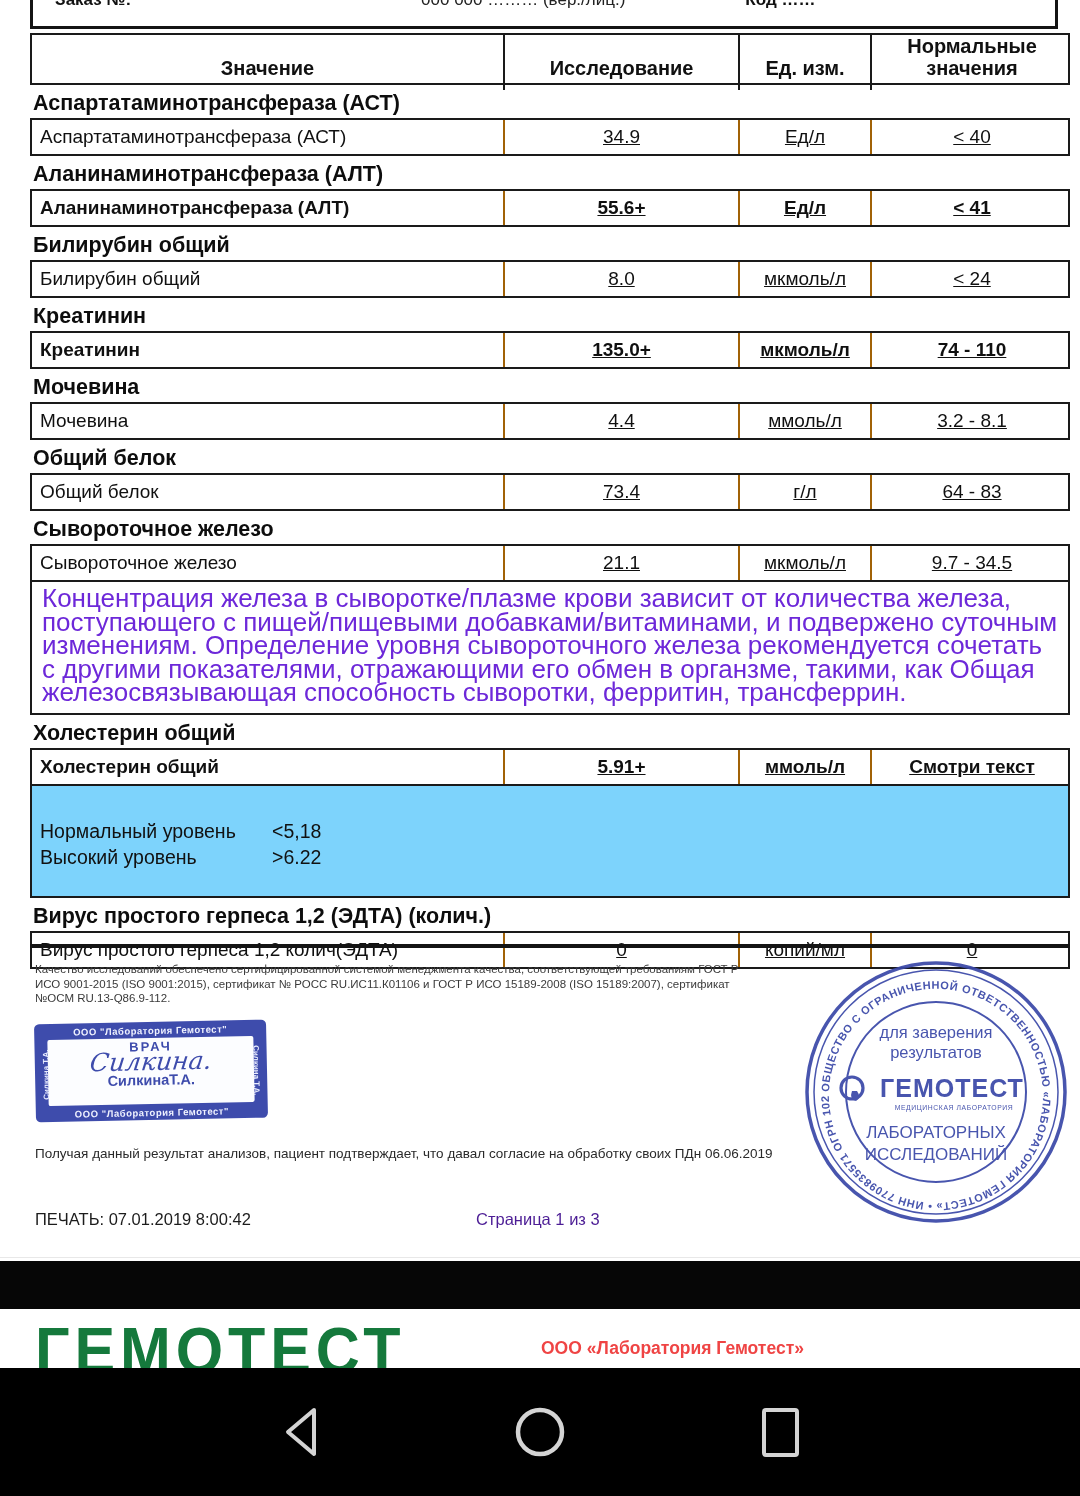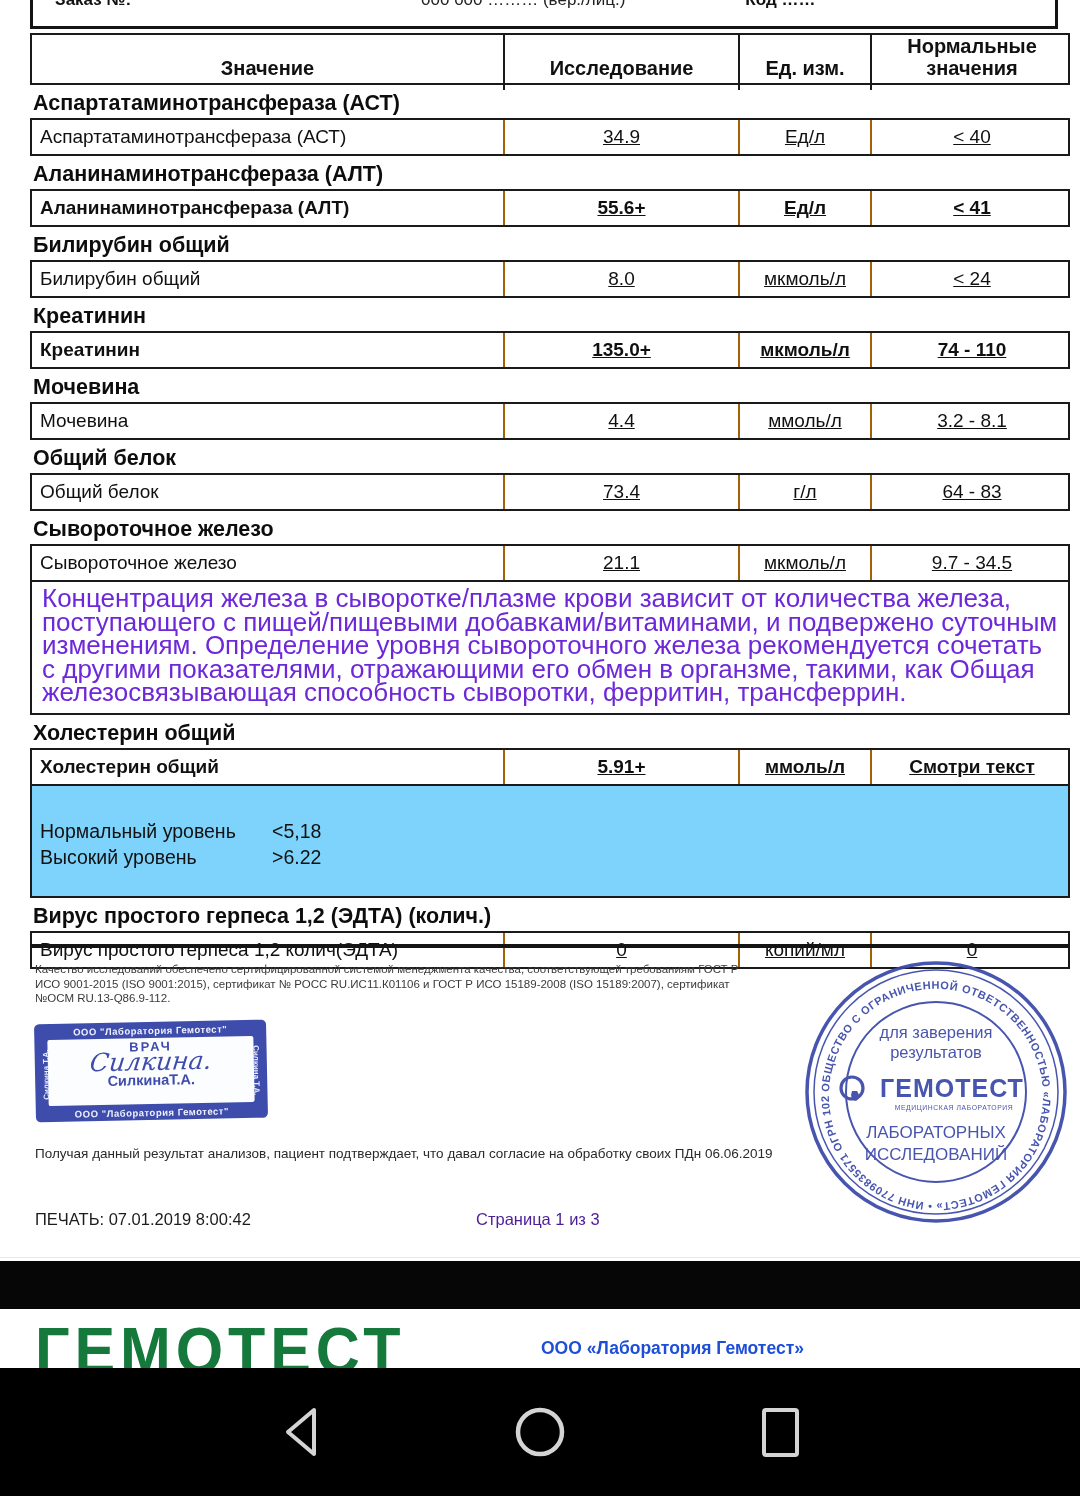--- a/index.html
+++ b/index.html
@@ -53,21 +53,21 @@
   .stamp-side{position:absolute;font-size:8px;font-weight:bold;color:#e8ecff;white-space:nowrap;}
   .stamp-side.left{left:-14px;top:46px;transform:rotate(-90deg);}
   .stamp-side.right{right:-14px;top:46px;transform:rotate(90deg);}
   
   #round-seal{position:absolute;left:802px;top:958px;opacity:.93;}
   
   #page-hairline{position:absolute;left:0;top:1257px;width:1080px;height:1px;background:#e8e8e8;}
   #black-band{position:absolute;left:0;top:1261px;width:1080px;height:48px;background:#060606;}
   #p2-logo{position:absolute;left:35px;top:1313px;font-size:50px;font-weight:800;color:#15793c;
     letter-spacing:4px;transform:scale(1.22,1.3);transform-origin:left top;white-space:nowrap;}
-  #p2-org{position:absolute;left:541px;top:1338px;font-size:17.5px;font-weight:bold;color:#1d4ed8;}
+  #p2-org{position:absolute;left:541px;top:1338px;font-size:17.5px;font-weight:bold;color:#ef4444;}
   
   #nav-bar{position:absolute;left:0;top:1368px;width:1080px;height:128px;background:#000;z-index:10;}
   .nav-btn{position:absolute;top:36px;width:56px;height:56px;display:flex;align-items:center;justify-content:center;}
   #nav-back{left:272px;} #nav-home{left:512px;} #nav-recents{left:752px;}
 </style>
 </head>
 <body>
 
 <div id="screen">
 

